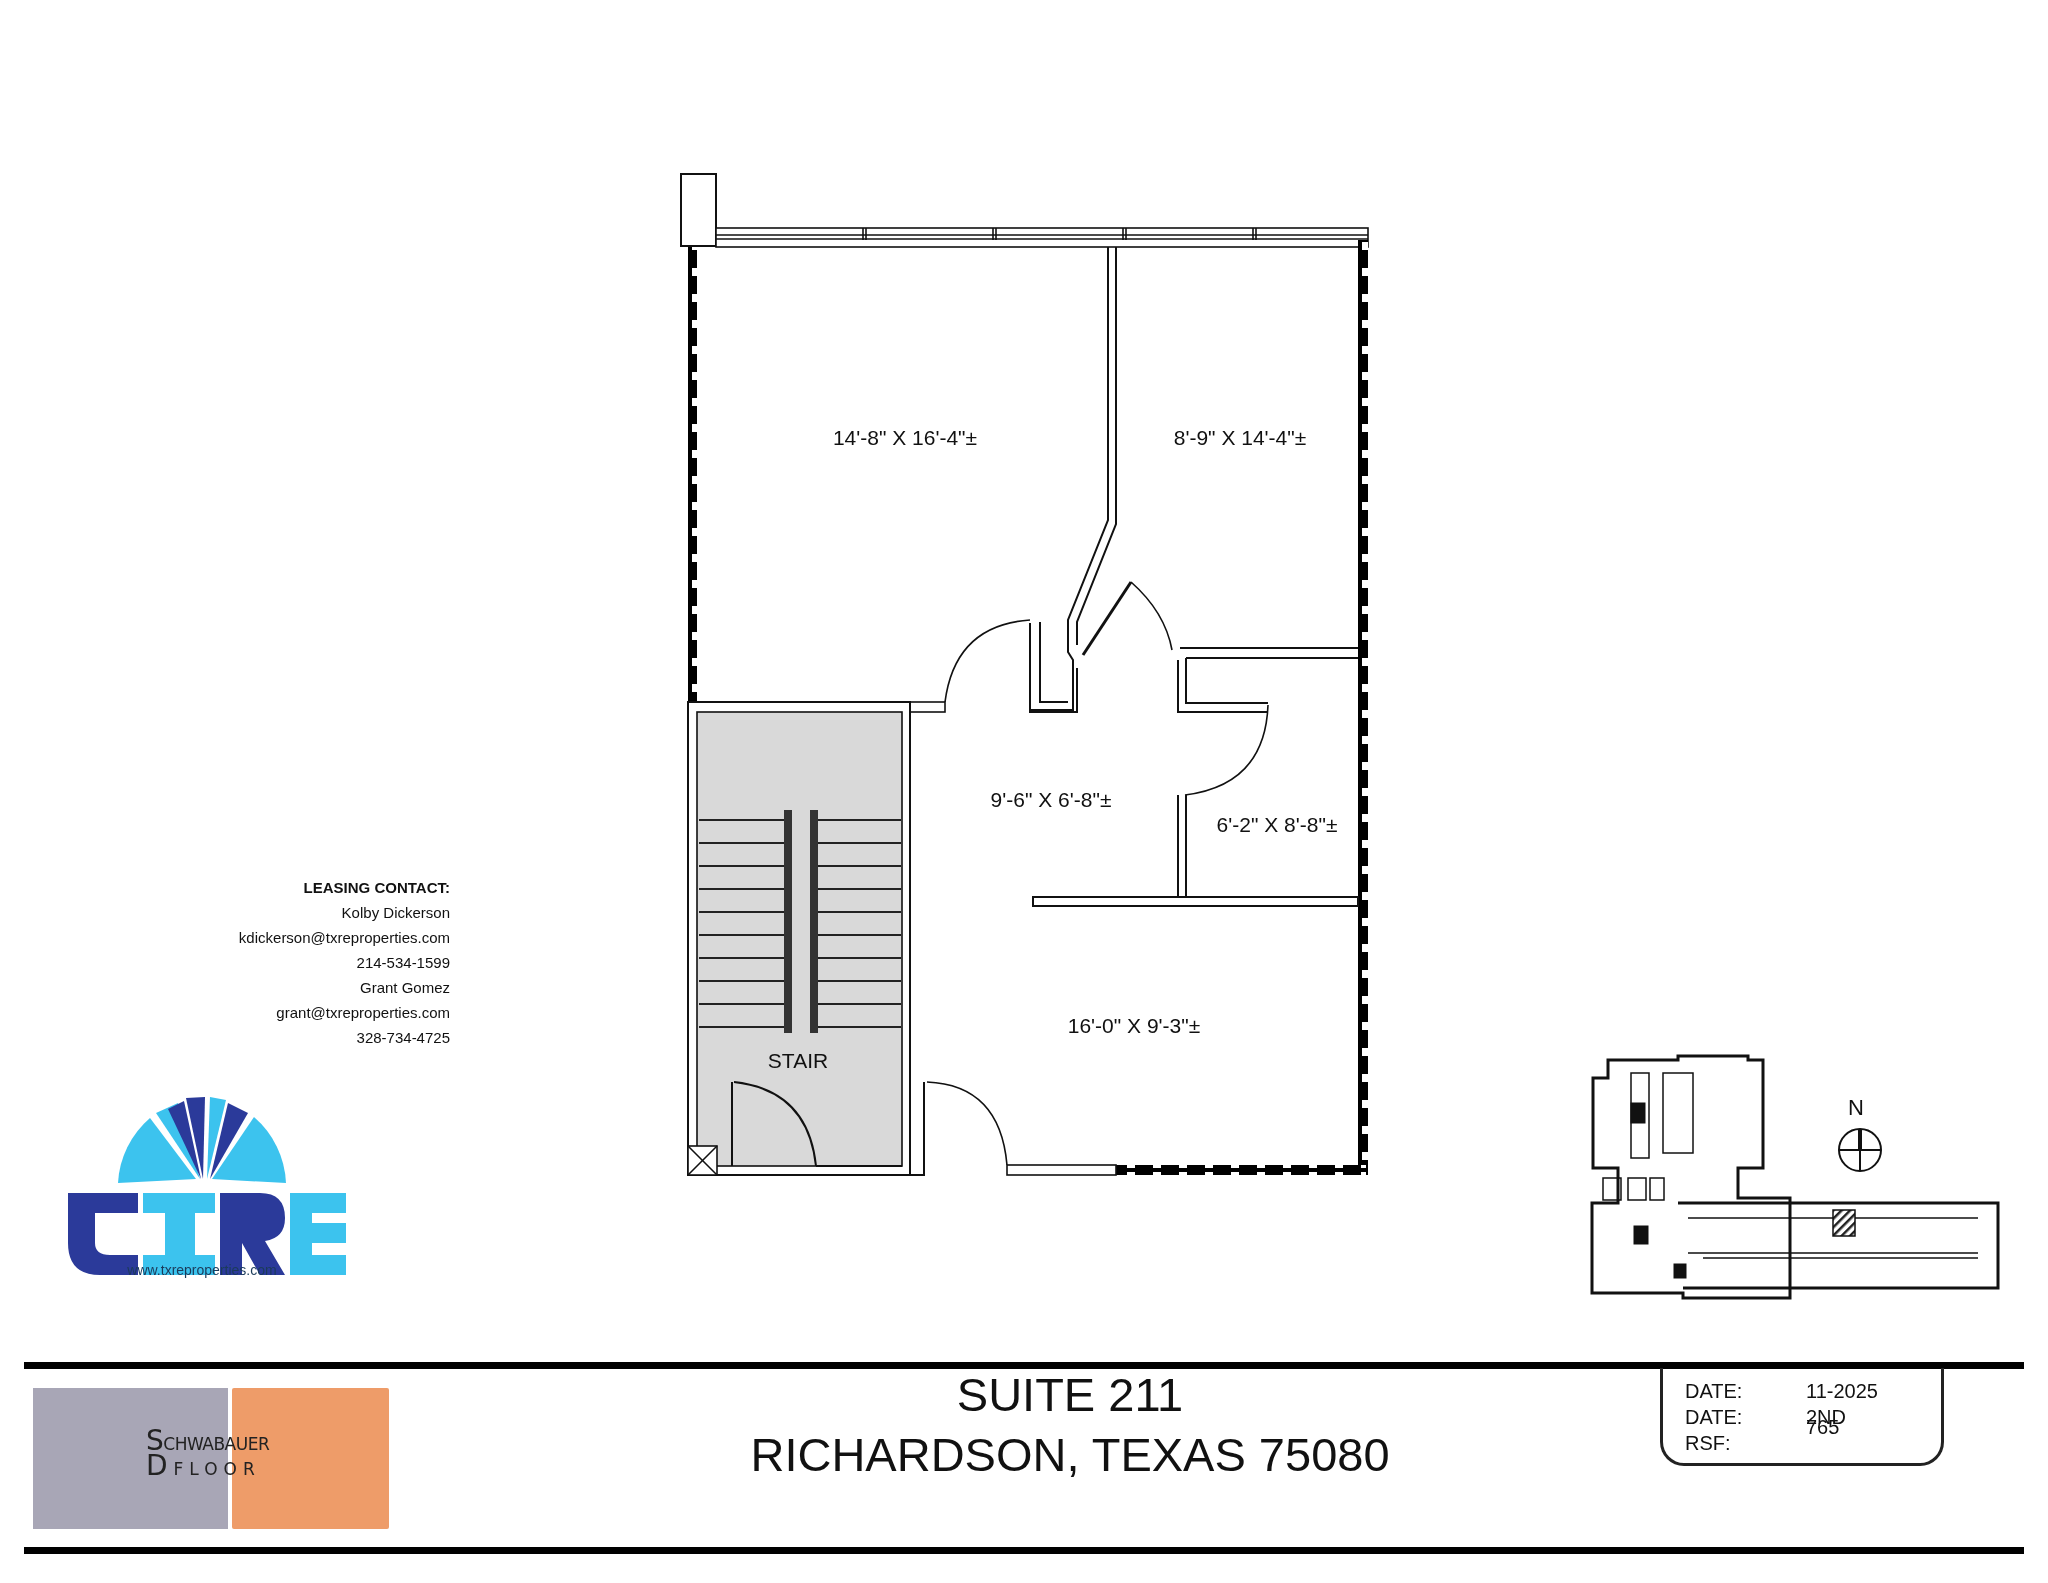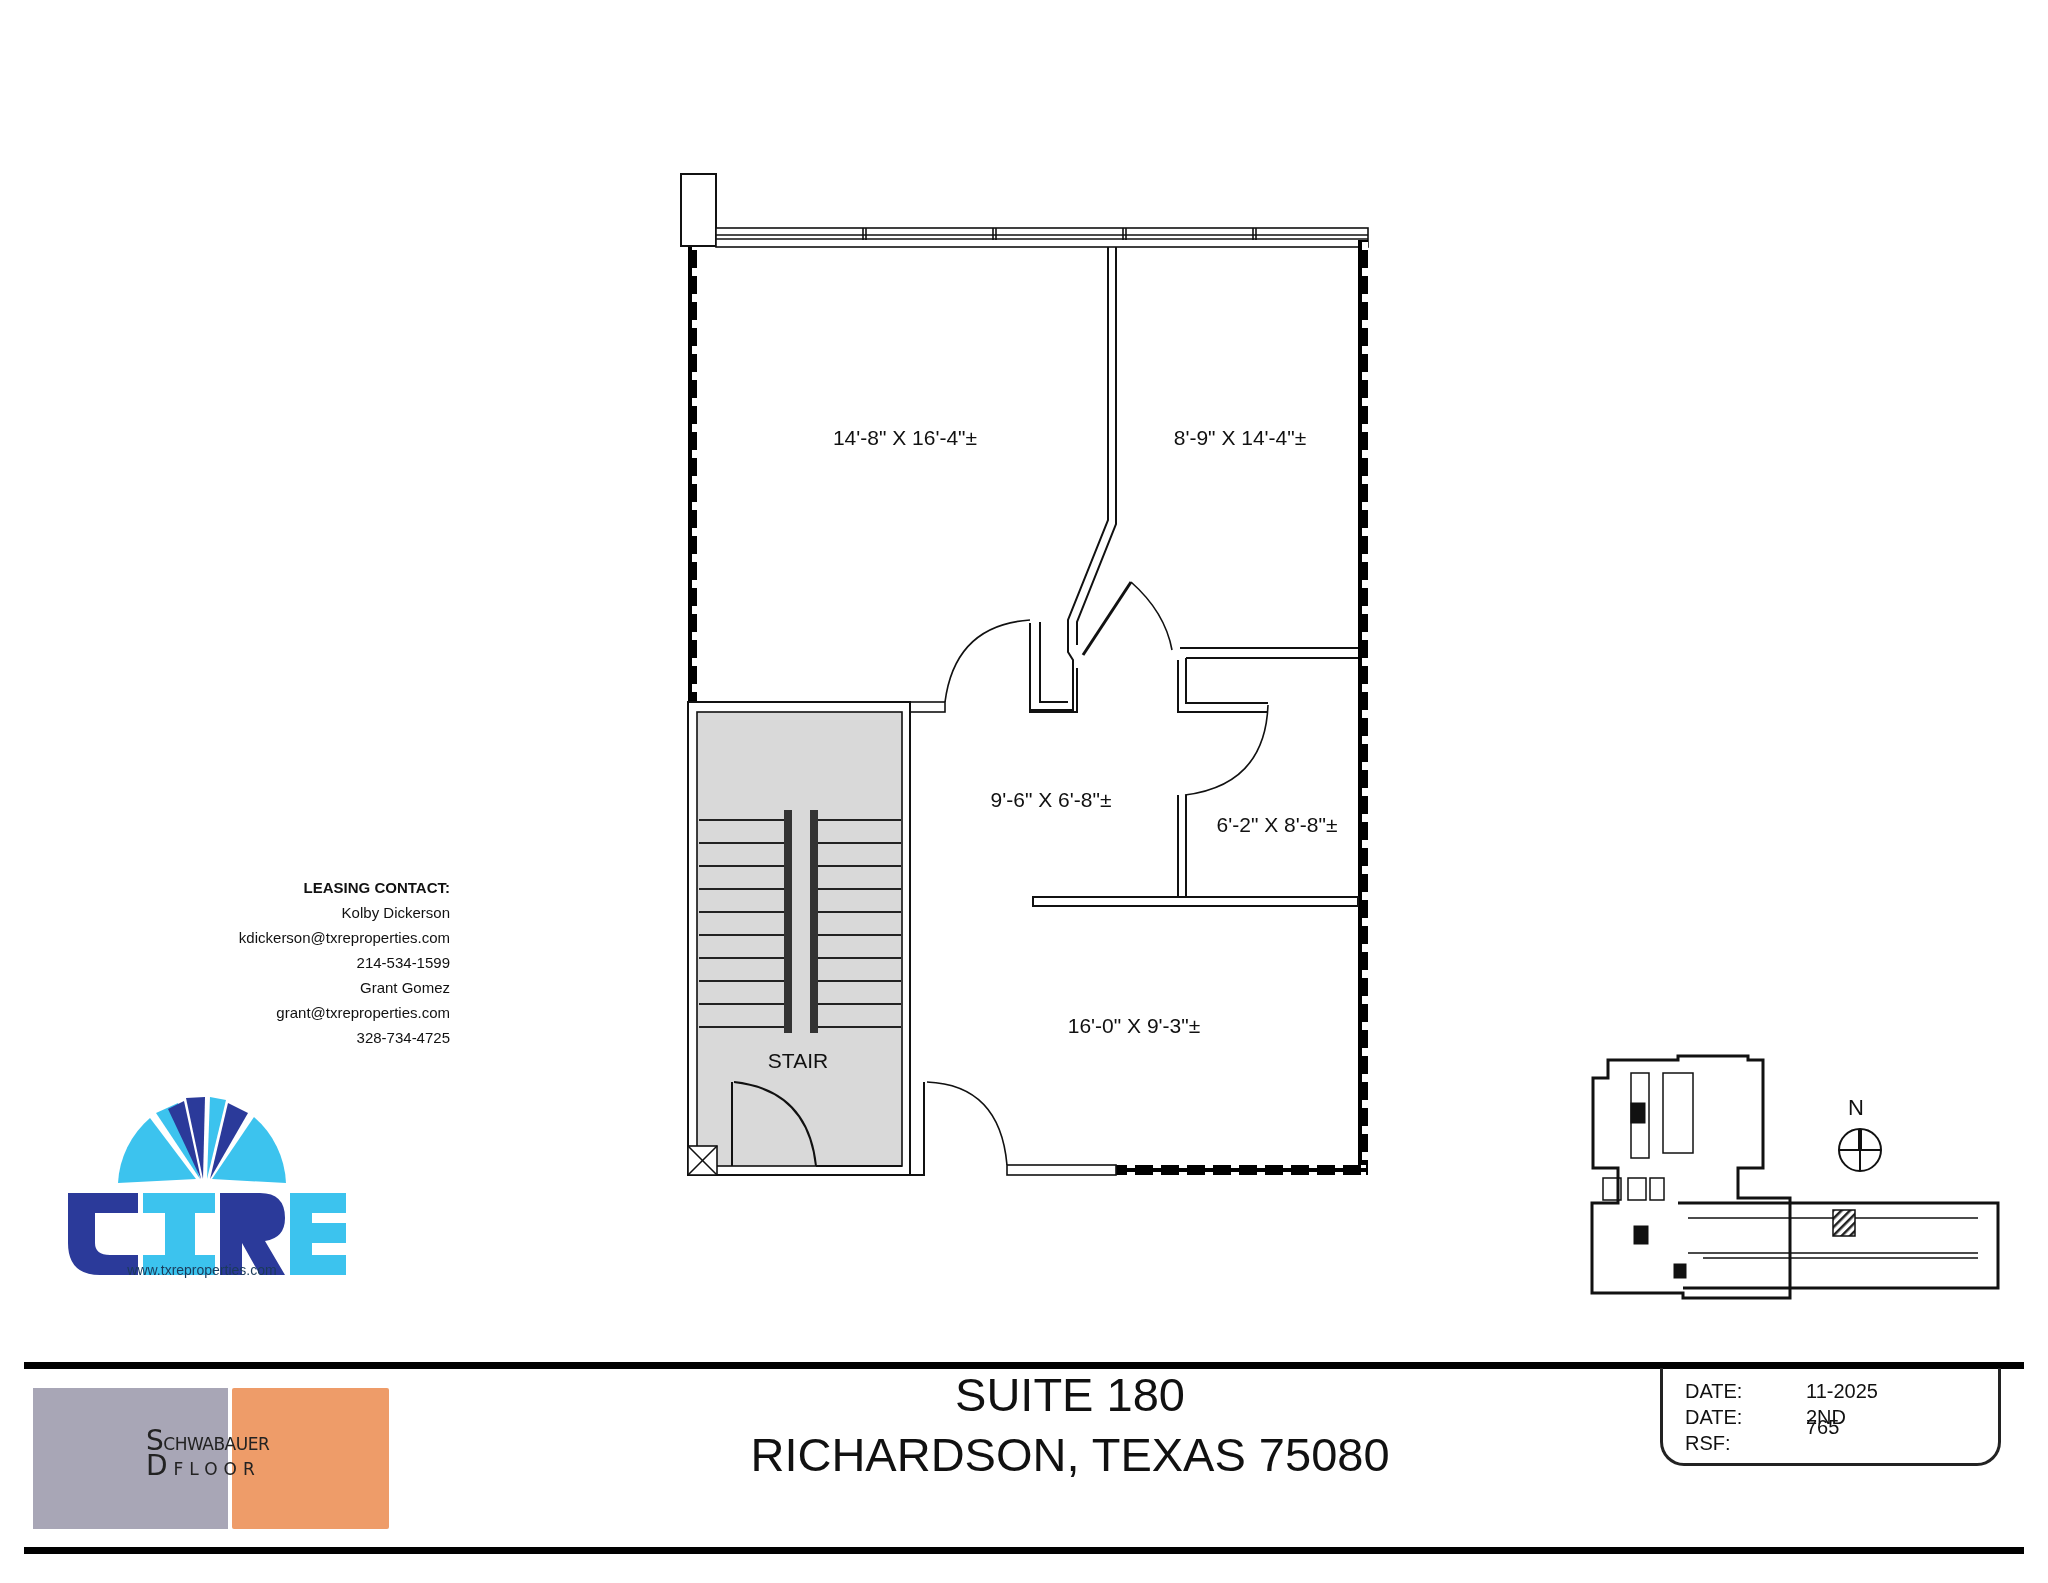--- a/index.html
+++ b/index.html
@@ -3,21 +3,21 @@
 <meta charset="utf-8">
 <style>
   html,body{margin:0;padding:0;background:#fff;}
   body{width:2048px;height:1583px;position:relative;overflow:hidden;font-family:"Liberation Sans",sans-serif;color:#111;}
   svg{position:absolute;left:0;top:0;}
   .room-label{position:absolute;font-size:21px;white-space:nowrap;transform:translate(-50%,-50%);}
   .contact{position:absolute;left:140px;top:875px;width:310px;text-align:right;font-size:15px;line-height:25px;}
   .contact .hd{font-weight:bold;}
   .url{position:absolute;left:62px;top:1262px;width:280px;text-align:center;font-size:14px;color:#1b3b5a;}
   .address{position:absolute;left:700px;top:1365px;width:740px;text-align:center;font-size:47px;line-height:60px;}
-  .info{position:absolute;left:1660px;top:1368px;width:341px;height:98px;border:3px solid #222;border-top:none;border-radius:0 0 24px 24px;box-sizing:border-box;}
+  .info{position:absolute;left:1660px;top:1368px;width:284px;height:98px;border:3px solid #222;border-top:none;border-radius:0 0 24px 24px;box-sizing:border-box;}
   .info .row{position:absolute;left:22px;font-size:20px;}
   .info .val{position:absolute;left:143px;font-size:20px;}
   .schwab{position:absolute;left:33px;top:1388px;width:356px;height:182px;}
   .schwab .gray{position:absolute;left:0;top:0;width:195px;height:141px;background:#a8a6b6;}
   .schwab .orange{position:absolute;left:199px;top:0;width:157px;height:141px;background:#ee9c69;border-radius:2px;}
   .schwab .brand{position:absolute;left:113px;top:42px;font-family:"DejaVu Sans",sans-serif;font-size:17px;line-height:22px;color:#222;letter-spacing:-0.5px;}
   .schwab .brand2{letter-spacing:6px;padding-left:12px;}
   .north{position:absolute;left:1848px;top:1095px;font-size:22px;}
 </style>
 </head>
@@ -200,21 +200,21 @@
 <div class="schwab">
   <div class="gray"></div>
   <div class="orange"></div>
   <div class="brand">
     <div><span style="font-size:28px;">S</span><span>CHWABAUER</span></div>
     <div class="brand2"><span style="font-size:28px;margin-left:-12px;">D</span><span>FLOOR</span></div>
   </div>
 </div>
 
 <div class="address">
-  <div>SUITE 180</div>
+  <div>SUITE 211</div>
   <div>RICHARDSON, TEXAS 75080</div>
 </div>
 
 <div class="info">
   <div class="row" style="top:12px;">DATE:</div>
   <div class="val" style="top:12px;">11-2025</div>
   <div class="row" style="top:38px;">DATE:</div>
   <div class="val" style="top:38px;">2ND</div>
   <div class="row" style="top:64px;">RSF:</div>
   <div class="val" style="top:48px;">765</div>

